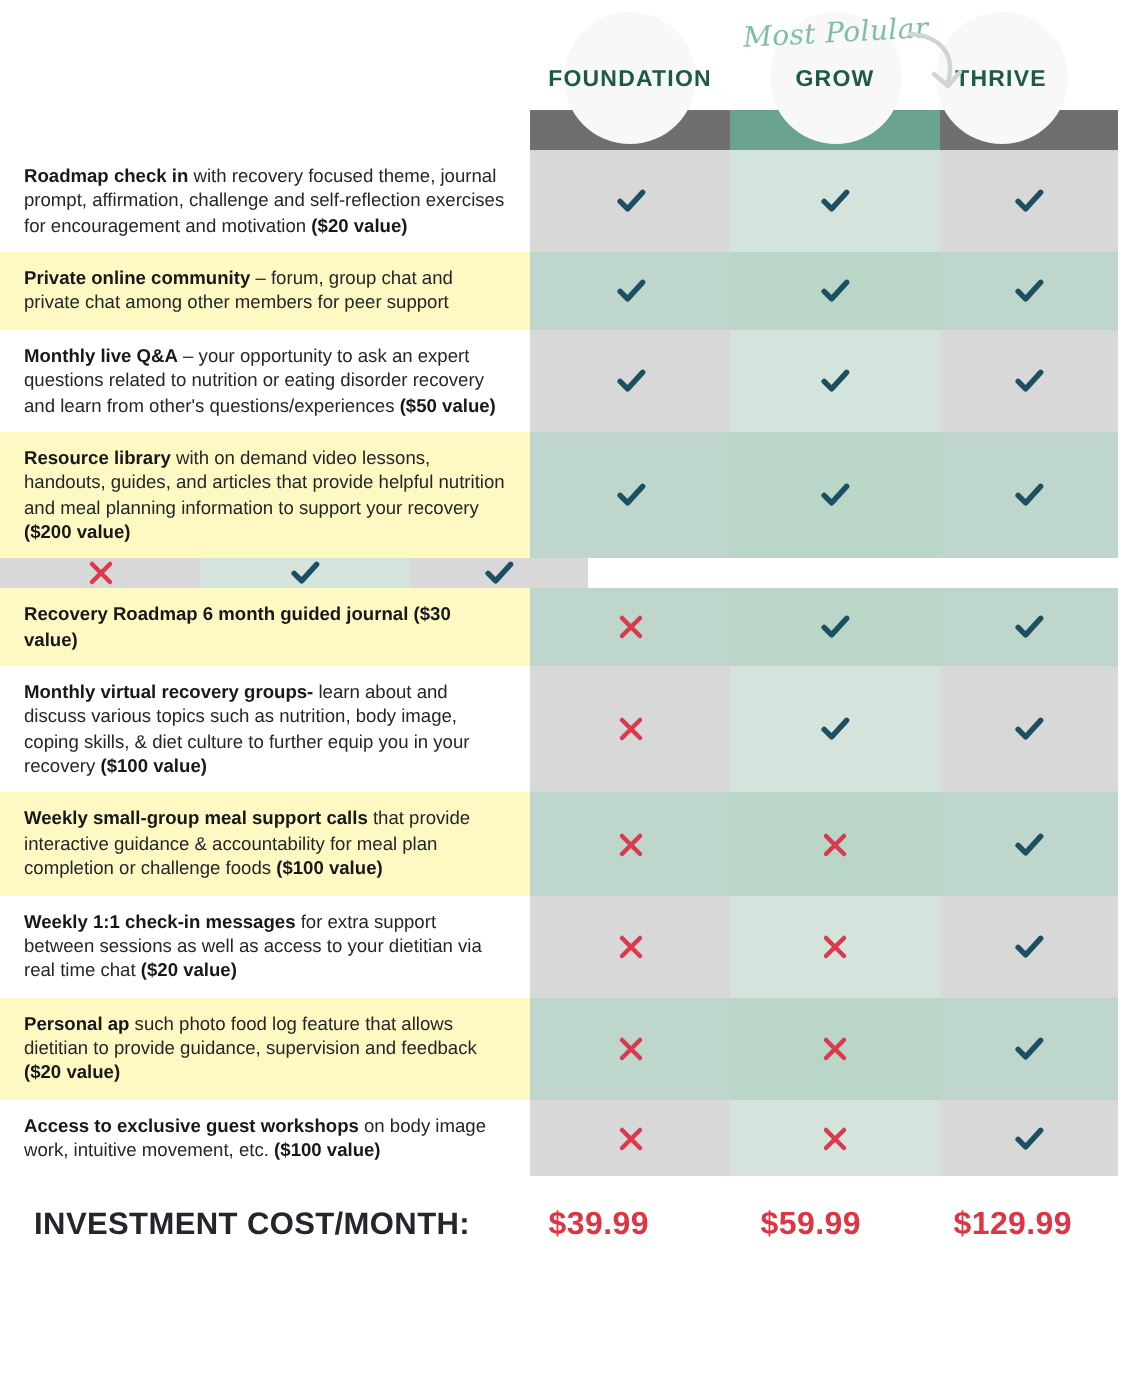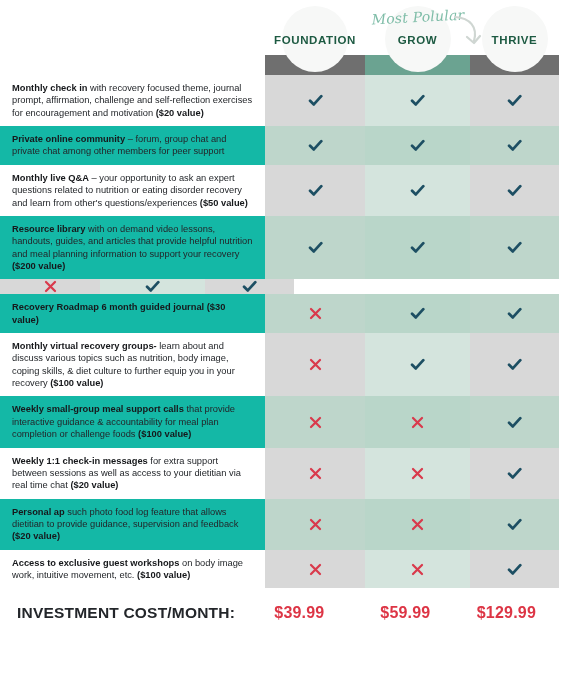--- a/index.html
+++ b/index.html
@@ -38,21 +38,21 @@
 
   .hdr-col {
     position: absolute;
     top: 0;
     height: 75px;
     width: 100px;
     text-align: center;
   }
   .hdr-col.c-foundation { left: 265px; width: 100px; }
   .hdr-col.c-grow       { left: 365px; width: 105px; }
-  .hdr-col.c-thrive     { left: 470px; width: 89px; }
+  .hdr-col.c-thrive     { left: 456px; width: 89px; }
 
   .hdr-circle {
     position: absolute;
     left: 50%;
     top: 6px;
     transform: translateX(-50%);
     width: 66px;
     height: 66px;
     border-radius: 50%;
     background: #f7f8f7;
@@ -122,21 +122,21 @@
     align-items: center;
     justify-content: center;
   }
   .cell-mark.m-foundation { width: 100px; }
   .cell-mark.m-grow       { width: 105px; }
   .cell-mark.m-thrive     { width: 89px; }
   .cell-pad { width: 8px; background: #ffffff; }
 
   
   .row.odd  .cell-feature { background: #ffffff; }
-  .row.even .cell-feature { background: #14b8a6; }
+  .row.even .cell-feature { background: #fef9c3; }
 
   .row.odd  .m-foundation { background: #d8d8d8; }
   .row.odd  .m-grow       { background: #d4e4dd; }
   .row.odd  .m-thrive     { background: #d8d8d8; }
 
   .row.even .m-foundation { background: #bed6cb; }
   .row.even .m-grow       { background: #b9d6c9; }
   .row.even .m-thrive     { background: #bed6cb; }
 
   .mark { width: 15px; height: 15px; display: block; }
@@ -202,21 +202,21 @@
 
     <svg id="popular-arrow" viewBox="0 0 32 36">
       <path d="M3 3 C 18 4, 26 13, 22 27" fill="none" stroke="#cfd6d2" stroke-width="2.2" stroke-linecap="round"></path>
       <path d="M15 23 L 22 29 L 28 22" fill="none" stroke="#cfd6d2" stroke-width="2.2" stroke-linecap="round" stroke-linejoin="round"></path>
     </svg>
   </div>
 
   <div id="table">
       <div class="row odd">
         <div class="cell-feature">
-          <div><b>Monthly check in</b><span> with recovery focused theme, journal prompt, affirmation, challenge and self-reflection exercises for encouragement and motivation </span><b>($20 value)</b></div>
+          <div><b>Roadmap check in</b><span> with recovery focused theme, journal prompt, affirmation, challenge and self-reflection exercises for encouragement and motivation </span><b>($20 value)</b></div>
         </div>
         <div class="cell-mark m-foundation">
           <svg viewBox="0 0 16 16" class="mark">
             <path d="M2.2 8.2 L6.2 12.2 L14.2 3.4" stroke="#1d4f63" stroke-width="2.9" fill="none" stroke-linecap="round" stroke-linejoin="round"></path>
           </svg>
         </div>
         <div class="cell-mark m-grow">
           <svg viewBox="0 0 16 16" class="mark">
             <path d="M2.2 8.2 L6.2 12.2 L14.2 3.4" stroke="#1d4f63" stroke-width="2.9" fill="none" stroke-linecap="round" stroke-linejoin="round"></path>
           </svg>

